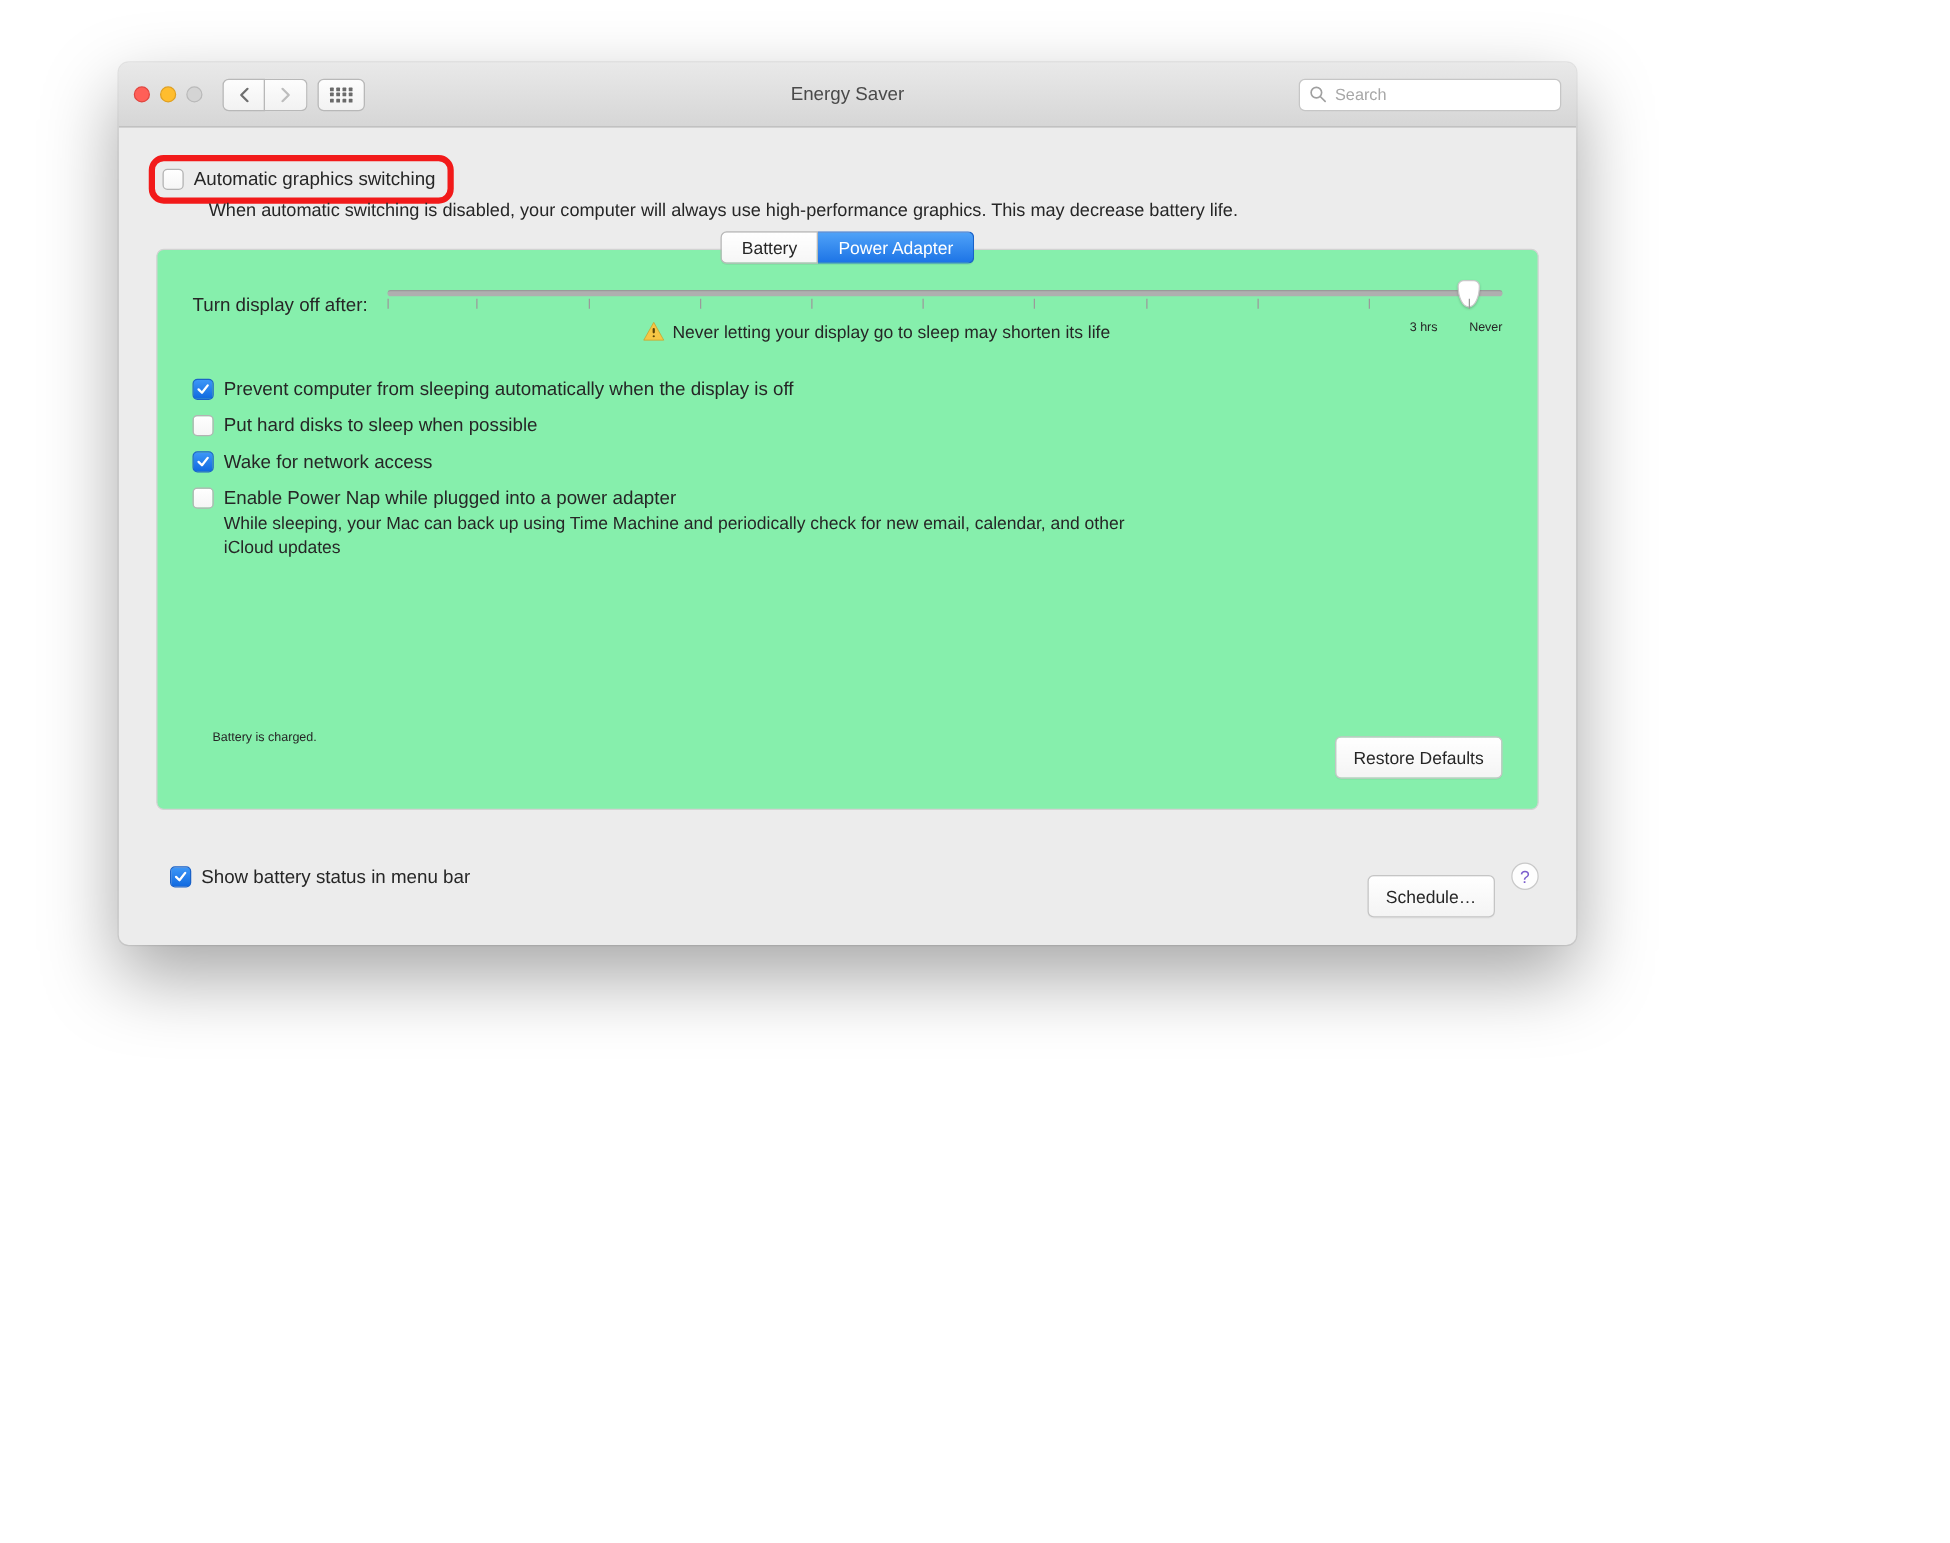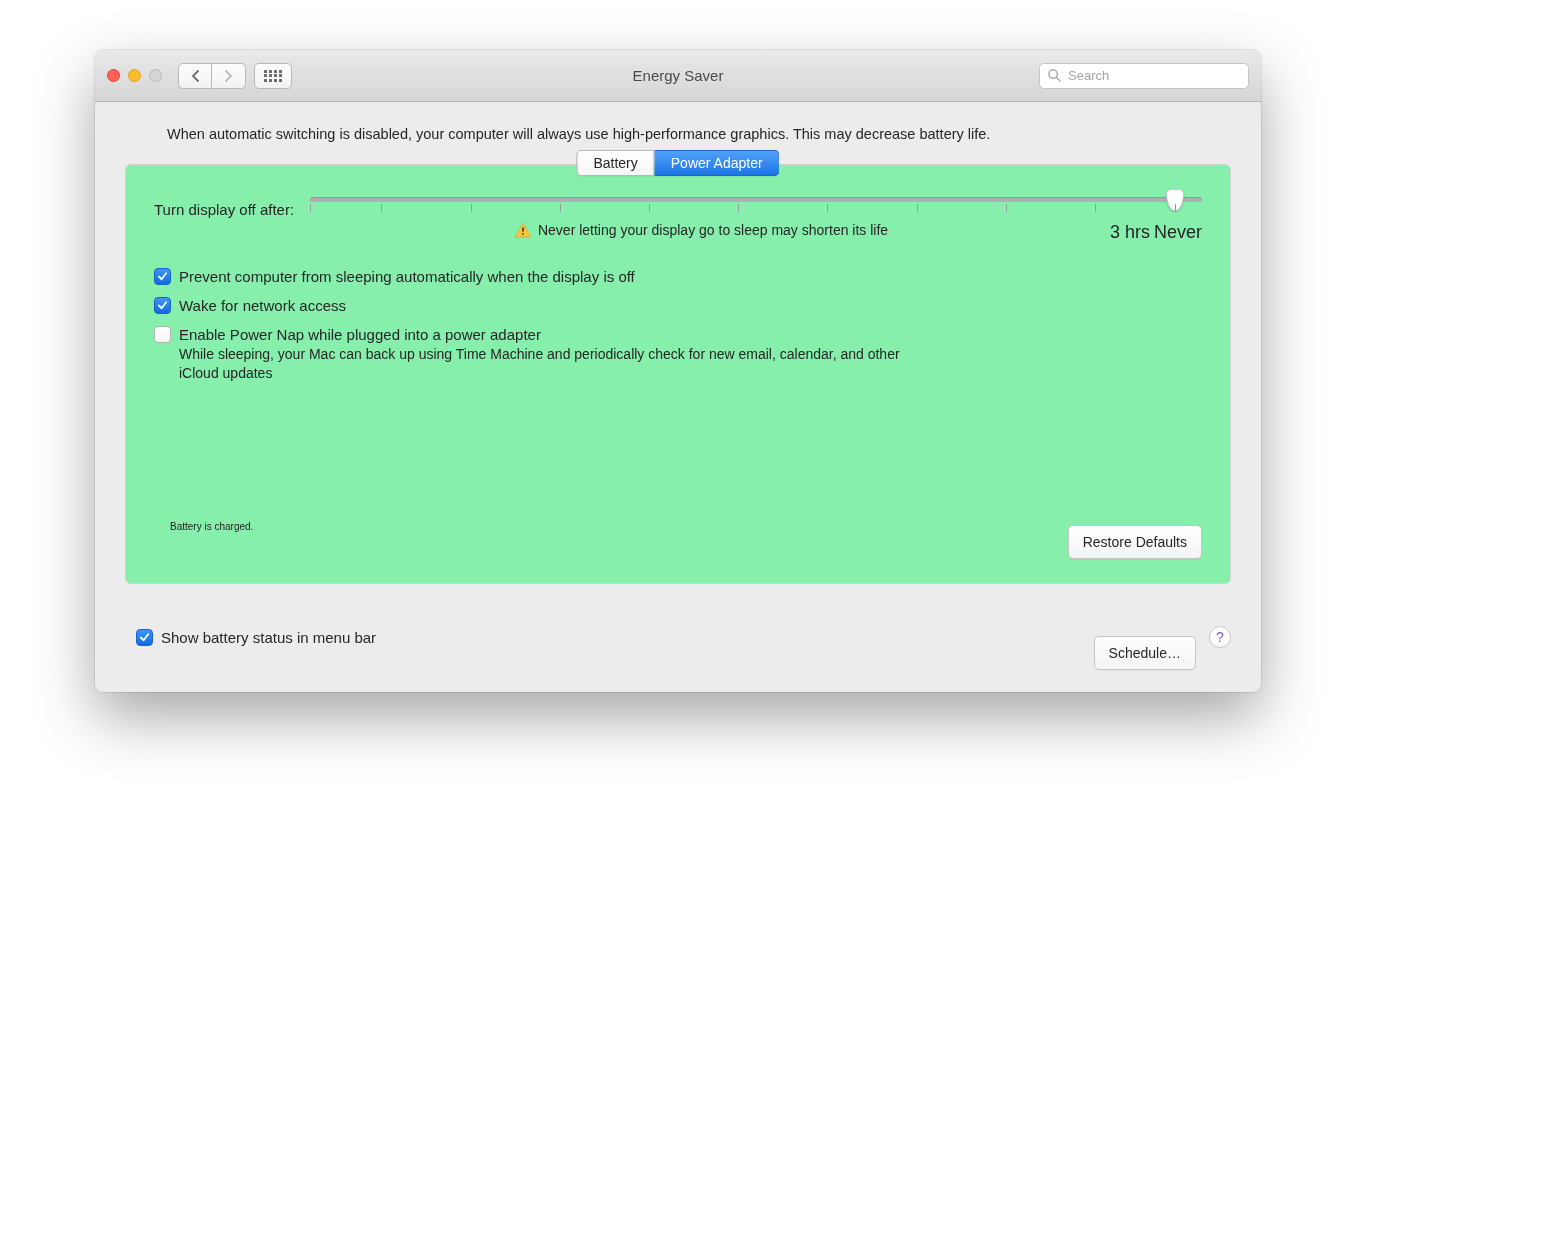--- a/index.html
+++ b/index.html
@@ -194,21 +194,21 @@
     margin-top:20px;
   }
   .bottom-left { display:flex; align-items:center;padding-left:11px; }
   .bottom-right { display:flex; align-items:center; gap:13px; }
   .helpbtn {
     width:22px; height:22px; border-radius:50%;
     border:1px solid #c9c9c9; background:#fdfdfd;
     color:#7a5ccc; font-size:14px;
     display:flex; align-items:center; justify-content:center;
   }
-  .right-ticklab { position:absolute; font-size:18px; color:#262626; top:0; }
+  .right-ticklab { position:absolute; font-size:10px; color:#262626; top:0; }
 </style>
 </head>
 <body>
 
 <div class="window">
 
   <div class="toolbar">
     <div class="traffic">
       <div class="tl red"></div>
       <div class="tl yellow"></div>
@@ -247,20 +247,24 @@
       <svg class="searchicon" viewBox="0 0 16 16">
           <circle cx="6.5" cy="6.5" r="4.5" stroke="currentColor" stroke-width="1.4" fill="none"></circle>
           <line x1="10" y1="10" x2="14" y2="14" stroke="currentColor" stroke-width="1.4" stroke-linecap="round"></line>
         </svg>
       <input class="searchinput" placeholder="Search" style="">
     </div>
   </div>
 
   <div class="content">
 
+    <div class="highlight-box">
+      <span class="checkbox"></span>
+      <span class="cb-label">Automatic graphics switching</span>
+    </div>
     <div class="auto-sub">When automatic switching is disabled, your computer will always use high-performance graphics. This may decrease battery life.</div>
 
     <div class="panel">
       <div class="seg">
         <div class="seg-btn">Battery</div>
         <div class="seg-btn active">Power Adapter</div>
       </div>
 
       <div class="sliderrow">
         <div class="sliderlabel">Turn display off after:</div>
@@ -302,20 +306,24 @@
 
       <div class="cb-row" style="margin-top:30px;">
         <span class="checkbox checked">
           <svg viewBox="0 0 12 12">
               <path d="M2 6 L5 9 L10 2.5" stroke="#fff" stroke-width="2" fill="none" stroke-linecap="round" stroke-linejoin="round"></path>
             </svg>
         </span>
         <span class="cb-label">Prevent computer from sleeping automatically when the display is off</span>
       </div>
 
+      <div class="cb-row">
+        <span class="checkbox"></span>
+        <span class="cb-label">Put hard disks to sleep when possible</span>
+      </div>
 
       <div class="cb-row">
         <span class="checkbox checked">
           <svg viewBox="0 0 12 12">
               <path d="M2 6 L5 9 L10 2.5" stroke="#fff" stroke-width="2" fill="none" stroke-linecap="round" stroke-linejoin="round"></path>
             </svg>
         </span>
         <span class="cb-label">Wake for network access</span>
       </div>
 

